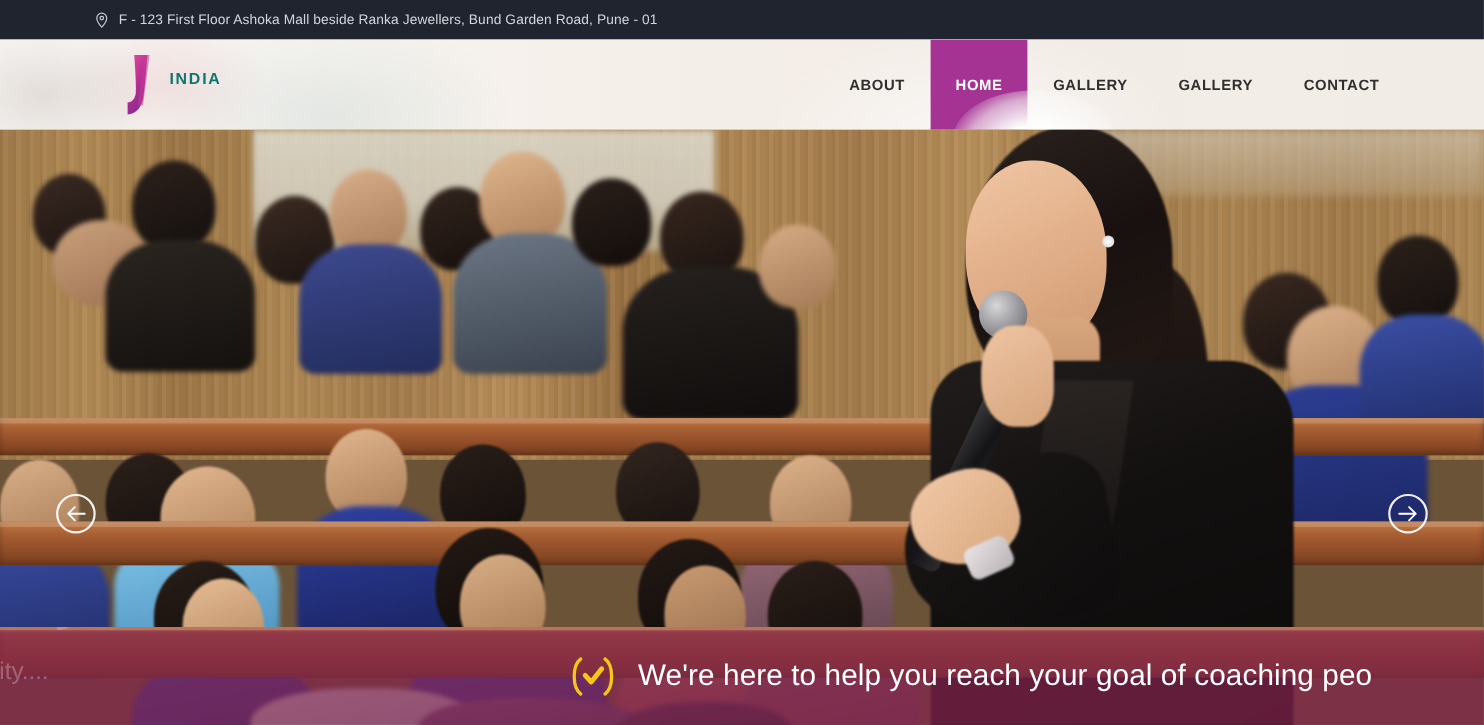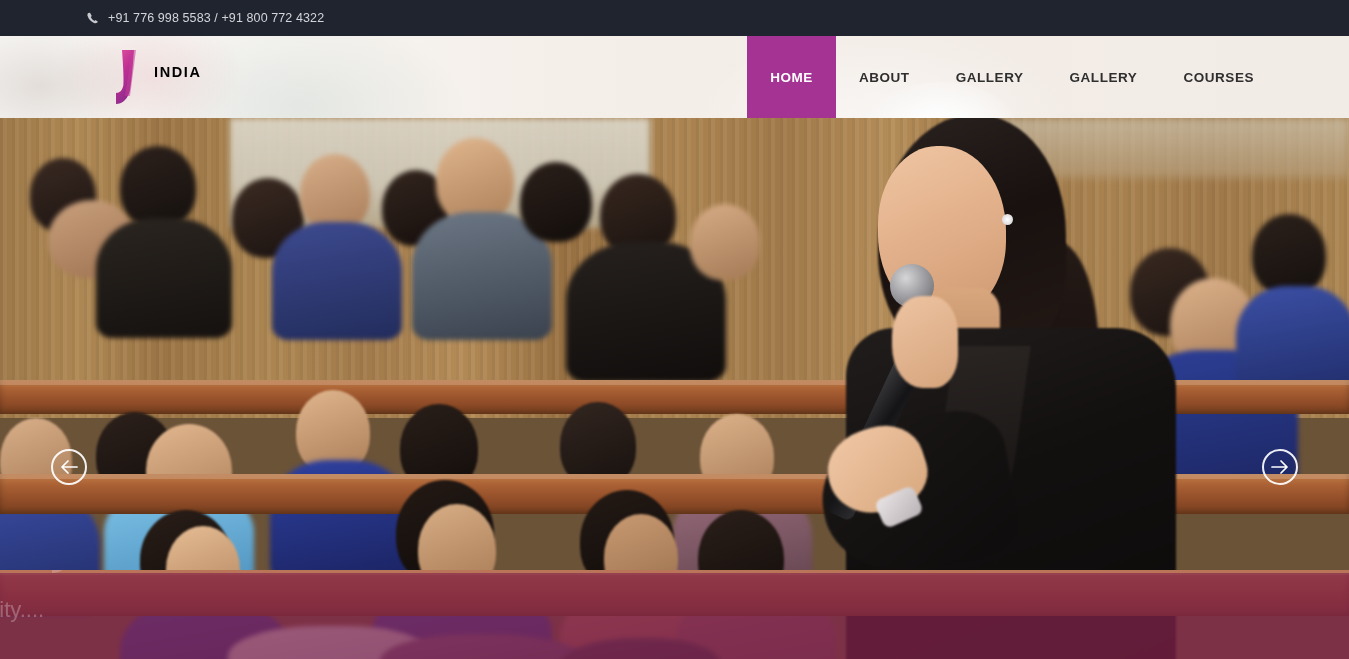--- a/index.html
+++ b/index.html
@@ -48,21 +48,21 @@
   }
 
   .brand { position:absolute; left:86px; top:12px; display:flex; align-items:flex-start; gap:0; }
   .brand-mark { width:62px; height:58px; position:relative; flex:0 0 auto; }
   .brand-mark svg { display:block; }
   .brand-text { margin-left:6px; padding-top:12px; }
   .brand-name {
     font-size:26px; font-weight:700; color:#2e2e2e; letter-spacing:.6px; line-height:1;
   }
   .brand-sub {
-    font-size:14.5px; font-weight:700; color:#000000; letter-spacing:1.6px;
+    font-size:14.5px; font-weight:700; color:#0f766e; letter-spacing:1.6px;
     text-align:center; line-height:1; margin-top:5px;
   }
 
   .nav { position:absolute; right:0; top:0; height:82px; display:flex; align-items:stretch; }
   .nav-item {
     display:flex; align-items:center; justify-content:center;
     padding:0 23px; height:82px; cursor:pointer;
     font-size:13.5px; font-weight:600; letter-spacing:.55px; color:#2f2f2f;
     white-space:nowrap; position:relative;
   }
@@ -259,29 +259,30 @@
   .wm-mark { position:absolute; left:96px; top:-10px; width:120px; height:140px; }
 </style>
 </head>
 <body>
 
 <div id="page">
 
   <div class="topbar">
     <div class="topbar-inner">
 
-
       <div class="tb-item">
         <span class="tb-icon">
-          <svg width="14" height="15" viewBox="0 0 14 15">
-            <path d="M2.3 2.0c-.8.7-1.1 1.9-.7 3.1.9 2.9 3.6 5.9 6.4 7.0 1.3.5 2.6.2 3.3-.6l.6-.7-2.4-1.9-.9 1c-1.4-.6-3.1-2.4-3.8-4.0l1.0-.8L3.9 1.4l-.6.6z" fill="#c7c9ce"></path>
+          <svg width="13" height="15" viewBox="0 0 13 15">
+            <path d="M6.5 1C4.0 1 2 3.0 2 5.5c0 3.2 4.5 8.2 4.5 8.2S11 8.7 11 5.5C11 3.0 9.0 1 6.5 1z" fill="none" stroke="#c7c9ce" stroke-width="1.1"></path>
+            <circle cx="6.5" cy="5.4" r="1.6" fill="none" stroke="#c7c9ce" stroke-width="1.1"></circle>
           </svg>
         </span>
-        <span class="txt">+91 776 998 5583 / +91 800 772 4322</span>
-      </div>
+        <span class="txt">F - 123 First Floor Ashoka Mall beside Ranka Jewellers, Bund Garden Road, Pune - 01</span>
+      </div>
+
 
     </div>
   </div>
 
   <div class="header">
 
     <a class="brand" style="text-decoration:none;">
       <span class="brand-mark">
         <svg width="62" height="58" viewBox="0 0 62 58">
           <defs>
@@ -300,34 +301,34 @@
           <path d="M26 24 a14 14 0 1 0 0 28 a14 14 0 0 1 0 -28 z" fill="url(#gmoon)"></path>
           <ellipse cx="30" cy="38" rx="13" ry="14" fill="#FFFFFF" opacity="0"></ellipse>
         </svg>
       </span>
       <span class="brand-text">
         <span class="brand-sub" style="display:block;">INDIA</span>
       </span>
     </a>
 
     <nav class="nav">
+      <div class="nav-item">
+        <span>ABOUT</span>
+      </div>
       <div class="nav-item active">
         <span>HOME</span>
       </div>
       <div class="nav-item">
-        <span>ABOUT</span>
+        <span>GALLERY</span>
       </div>
       <div class="nav-item">
         <span>GALLERY</span>
       </div>
       <div class="nav-item">
-        <span>GALLERY</span>
-      </div>
-      <div class="nav-item">
-        <span>COURSES</span>
+        <span>CONTACT</span>
       </div>
       <div class="nav-spacer"></div>
     </nav>
   </div>
 
   <div class="hero">
 
     <div class="hero-photo">
       <div class="wall"></div>
       <div class="wall-panel"></div>
@@ -435,16 +436,26 @@
         <span class="wm-mark">
           <svg width="120" height="140" viewBox="0 0 120 140">
             <path d="M64 4 h24 c0 0 -4 74 -8 98 c-3 19 -14 34 -28 34 v-26 c8 0 13 -7 15 -19 C70 70 64 4 64 4 z" fill="#E8C4E0"></path>
             <path d="M46 58 a34 34 0 1 0 0 68 a34 34 0 0 1 0 -68 z" fill="#F0D9B6"></path>
           </svg>
         </span>
         <span class="wm-name">HUNT</span>
         <span class="wm-tag">eality....</span>
       </div>
 
+      <div class="banner-inner">
+        <span class="check-badge">
+          <svg width="46" height="40" viewBox="0 0 46 40">
+            <path d="M12 4 C4 10 4 30 12 36" fill="none" stroke="#F5C518" stroke-width="3" stroke-linecap="round"></path>
+            <path d="M34 4 C42 10 42 30 34 36" fill="none" stroke="#F5C518" stroke-width="3" stroke-linecap="round"></path>
+            <path d="M16 19 L21.5 25 L31 13" fill="none" stroke="#F5C518" stroke-width="4.5" stroke-linecap="round" stroke-linejoin="round"></path>
+          </svg>
+        </span>
+        <span class="banner-text">We're here to help you reach your goal of coaching peo</span>
+      </div>
     </div>
 
   </div>
 </div>
 
 </body></html>

